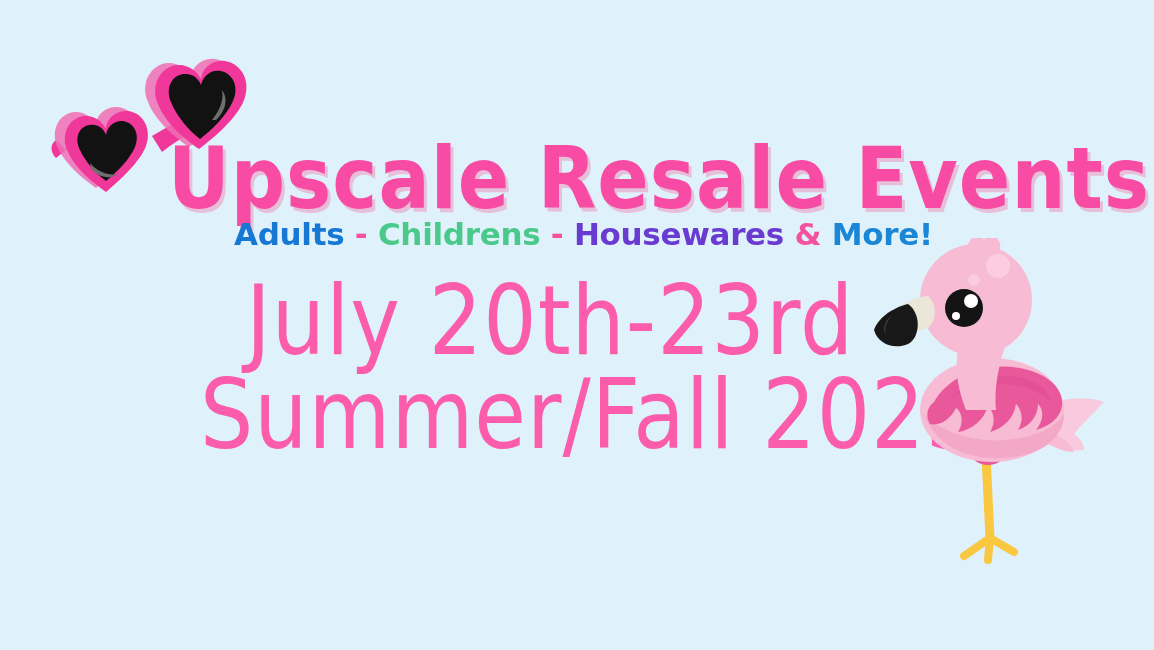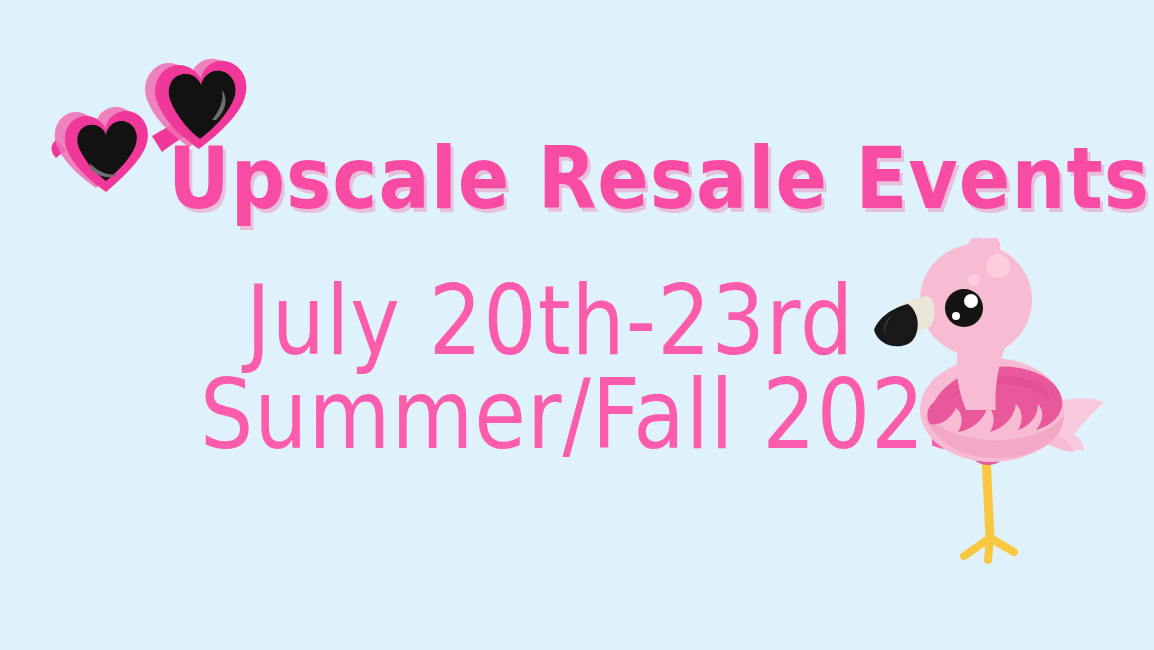--- a/index.html
+++ b/index.html
@@ -181,20 +181,23 @@
                C140 90 128 75 123 62 Z" fill="#121212"></path>
 
       <path d="M164 80 C172 70 176 60 174 50 C181 59 177 72 168 80 Z" fill="#6e6e6e"></path>
     </svg>
   </div>
 
   <div id="text-block">
 
     <div class="title-line" style="color: rgb(247, 75, 164);">Upscale Resale Events</div>
 
+    <div class="subtitle-line">
+      <span class="sub-adults">Adults</span><span class="sub-dash"> - </span><span class="sub-childrens">Childrens</span><span class="sub-dash"> - </span><span class="sub-house">Housewares</span><span class="sub-amp"> &amp; </span><span class="sub-more">More!</span>
+    </div>
 
     <div class="date-line" style="color: rgb(251, 92, 171);">July 20th-23rd</div>
 
     <div class="season-line" style="color: rgb(251, 92, 171);">Summer/Fall 2023</div>
   </div>
 
   <div id="flamingo">
     <svg viewBox="0 0 250 340" xmlns="http://www.w3.org/2000/svg">
 
       <path d="M118 218 L122 300" stroke="#fac740" stroke-width="9" stroke-linecap="round" fill="none"></path>

